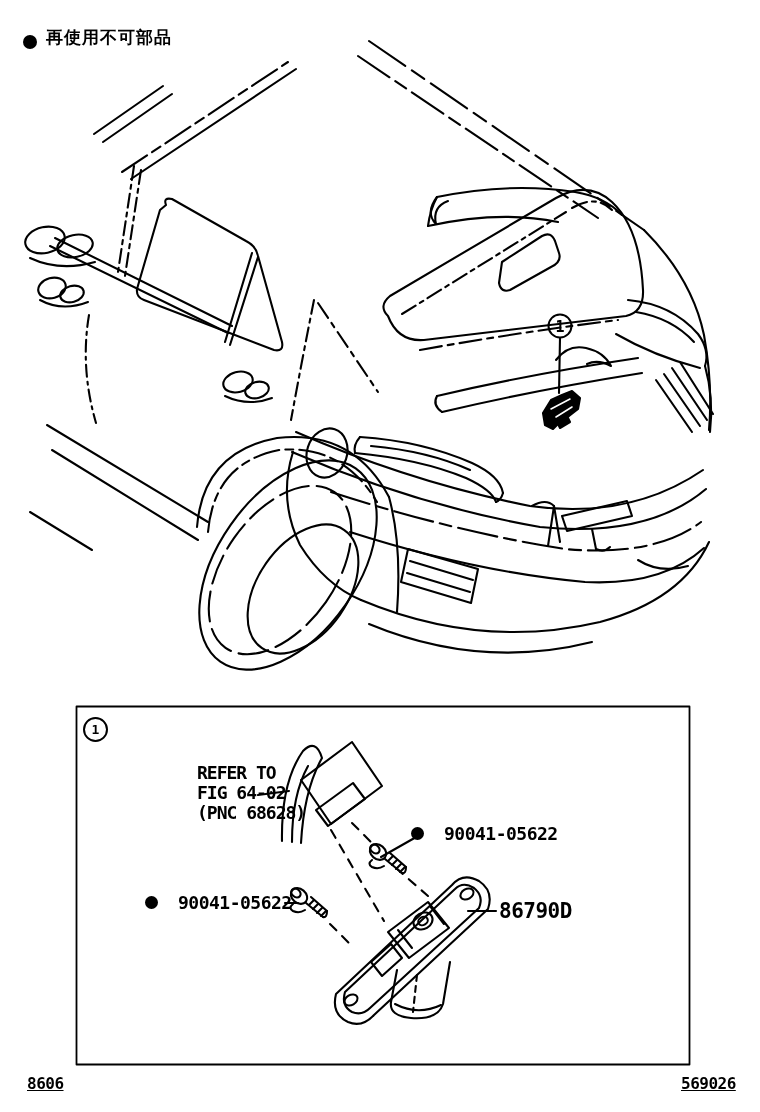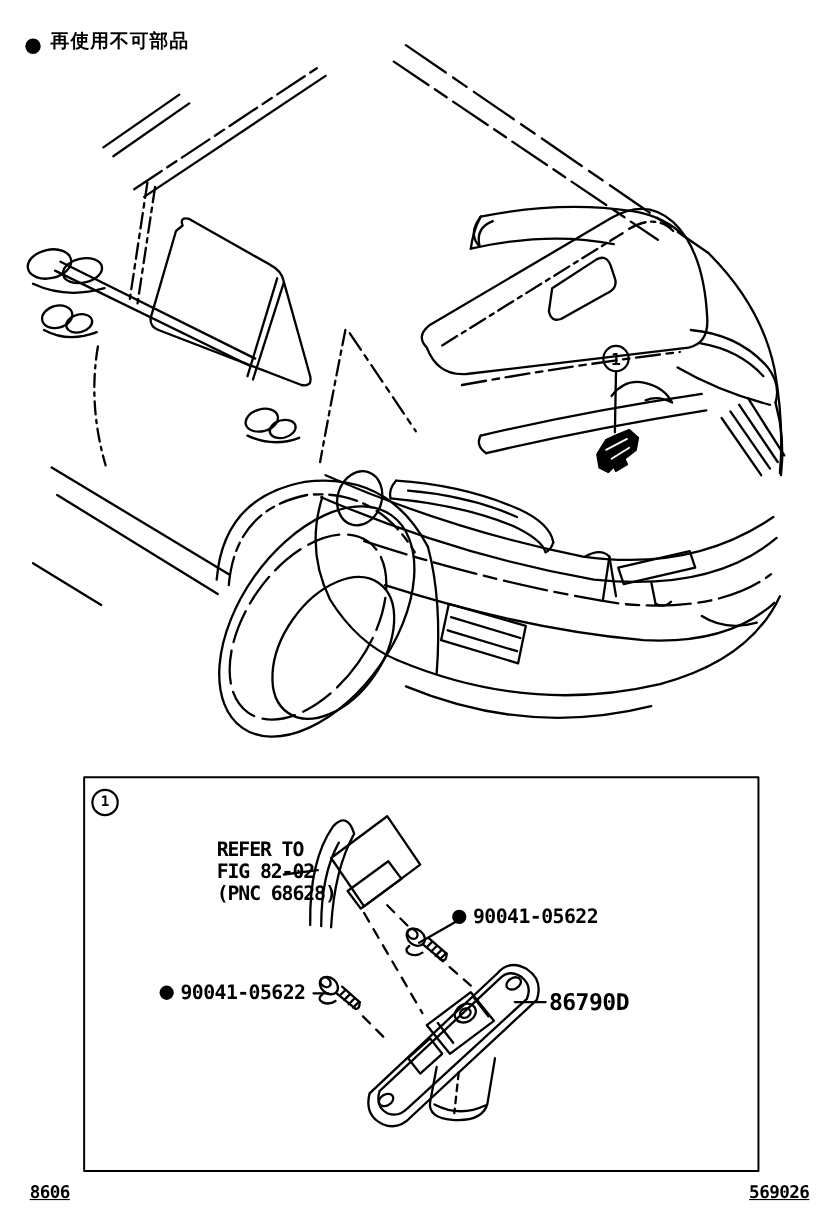--- a/index.html
+++ b/index.html
@@ -1,21 +1,21 @@
 <!DOCTYPE html>
 <html><head>
 <meta charset="utf-8">
 <style>
   html,body{margin:0;padding:0;background:#fff;}
   #page{position:relative;width:760px;height:1112px;background:#fff;overflow:hidden;
         font-family:"DejaVu Sans Mono", monospace;color:#000;}
   svg{position:absolute;left:0;top:0;}
   .abs{position:absolute;white-space:nowrap;}
   .pn{font:bold 18px "DejaVu Sans Mono", monospace;letter-spacing:-0.5px;}
-  .row{display:flex;align-items:center;gap:6px;}
+  .row{display:flex;align-items:center;gap:20px;}
   .dot{width:13px;height:13px;border-radius:50%;background:#000;flex:0 0 auto;}
   .legend{left:23px;top:26px;display:flex;align-items:flex-end;gap:9px;}
   .legend .dot{width:14px;height:14px;}
   .legend-text{font:bold 17px "DejaVu Sans", sans-serif;letter-spacing:1px;}
   .refer{left:157px;top:763px;font:bold 18px "DejaVu Sans Mono", monospace;
          letter-spacing:-1px;line-height:20px;margin-left:40px;}
   .callout-circle{left:83px;top:717px;width:21px;height:21px;border:2px solid #000;
          border-radius:50%;display:flex;align-items:center;justify-content:center;
          font:bold 13px "DejaVu Sans Mono", monospace;}
   .cam-label{left:499px;top:899px;font-size:21px;}
@@ -199,21 +199,21 @@
     <span class="dot"></span>
     <span class="legend-text">再使用不可部品</span>
   </div>
 
   <div class="abs callout-circle">
     <span>1</span>
   </div>
 
   <div class="abs refer">
     <div>REFER TO</div>
-    <div>FIG 82-02</div>
+    <div>FIG 64-02</div>
     <div>(PNC 68628)</div>
   </div>
 
   <div class="abs row" style="left:411px;top:823px;">
     <span class="dot"></span>
     <span class="pn">90041-05622</span>
   </div>
 
   <div class="abs row" style="left:145px;top:892px;">
     <span class="dot"></span>

